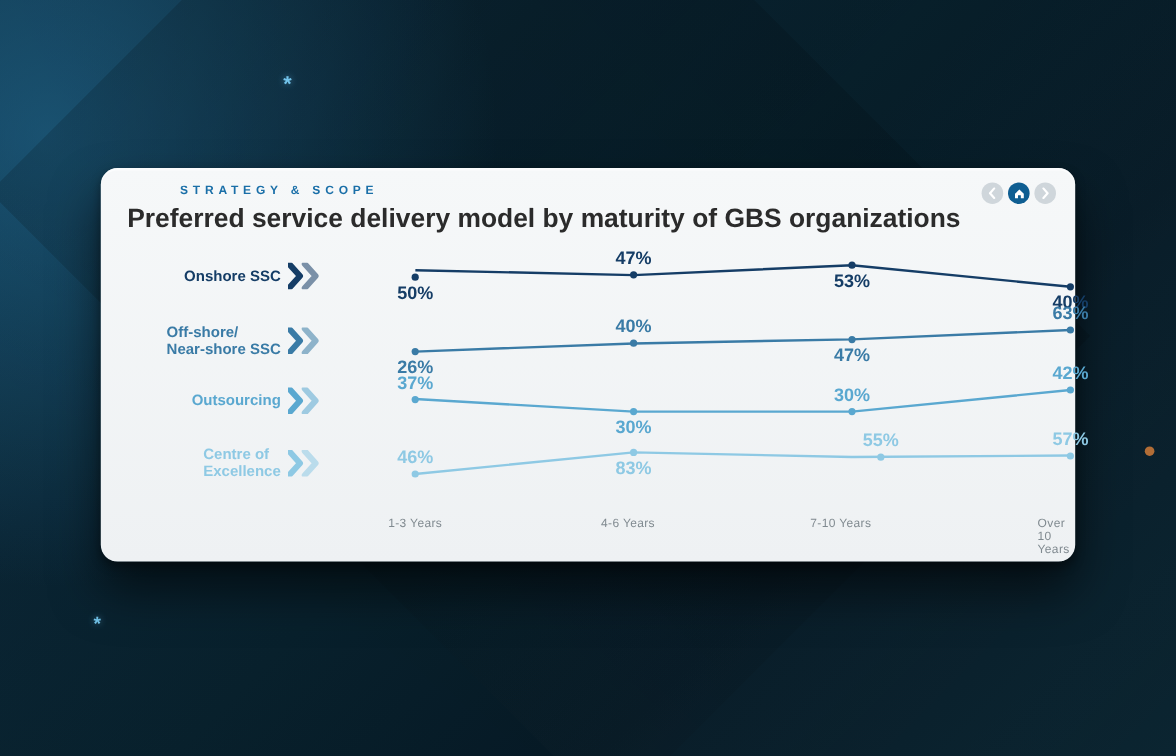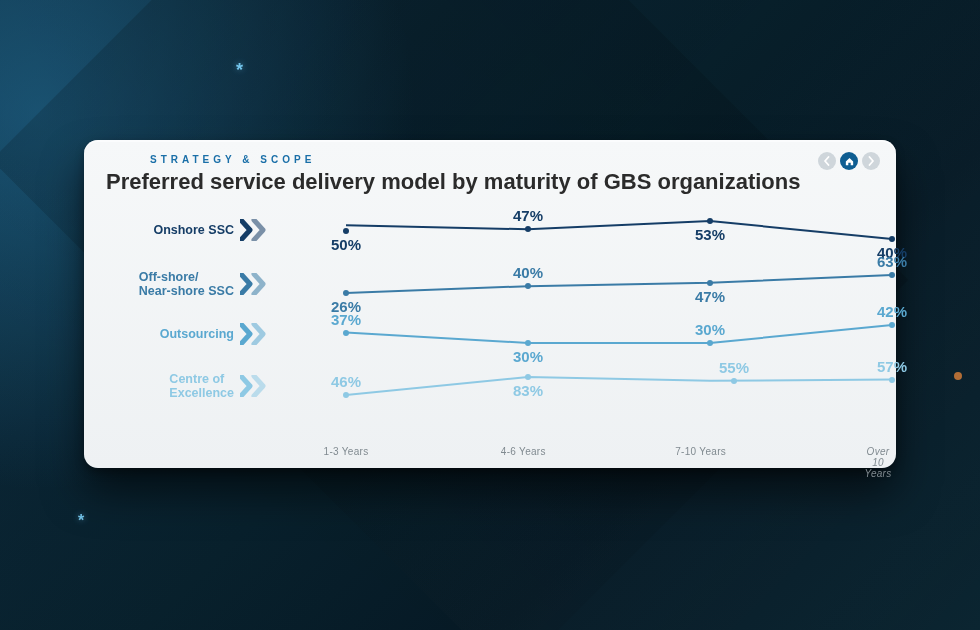--- a/index.html
+++ b/index.html
@@ -145,26 +145,25 @@
     left: 240px;
     right: -14px;
     top: 0;
     bottom: 0;
   }
 
   .xaxis {
     position: absolute;
     left: 262px;
     right: 8px;
-    bottom: 8px;
+    bottom: 23px;
     height: 14px;
     font-size: 10px;
     color: #808a90;
     letter-spacing: .3px;
-    text-align: center;
   }
   .xaxis span { position:absolute; transform: translateX(-50%); }
 
   .pt {
     position: absolute;
     width: 6px; height: 6px;
     border-radius: 50%;
     transform: translate(-50%,-50%);
   }
   .pt .lab {
@@ -319,17 +318,17 @@
               <div class="lab above" style="color: rgb(142, 201, 228); left: 50%;">57%</div>
             </div>
           </div>
         </div>
       </div>
 
     <div class="xaxis" id="xaxis">
         <span style="left: 0px;">1-3 Years</span>
         <span style="left: 177.333px;">4-6 Years</span>
         <span style="left: 354.667px;">7-10 Years</span>
-        <span style="left: 532px; font-style: italic;">Over 10 Years</span>
+        <span style="left: 532px;">Over 10 Years</span>
       </div>
 
   </div>
 </div>
 
 </body></html>

